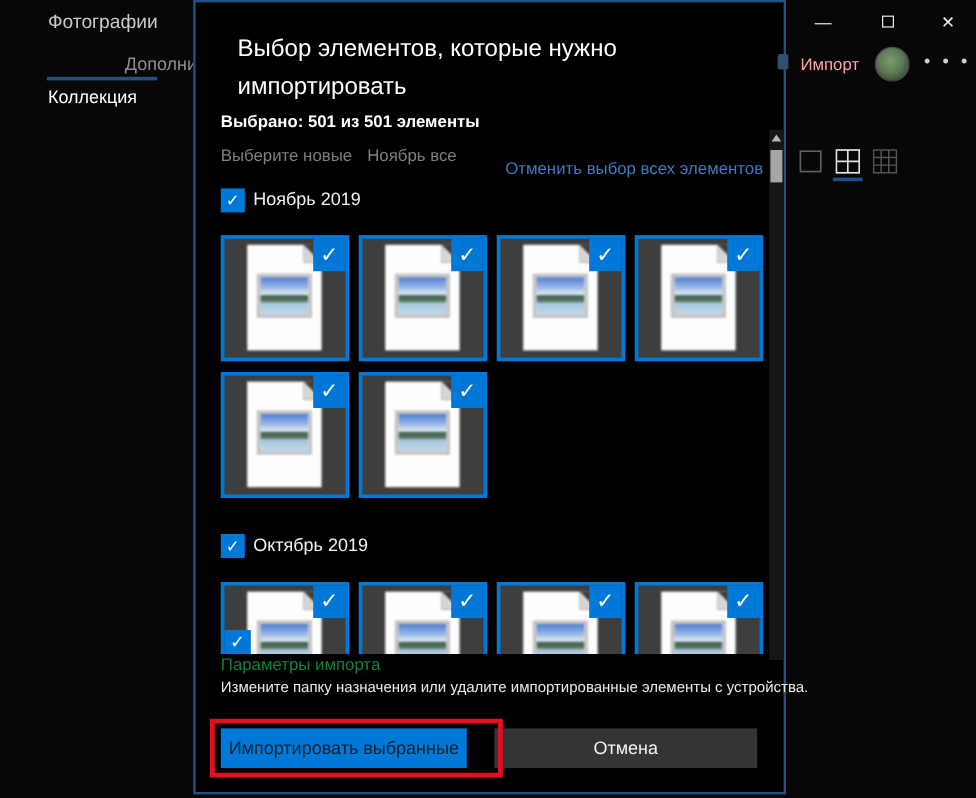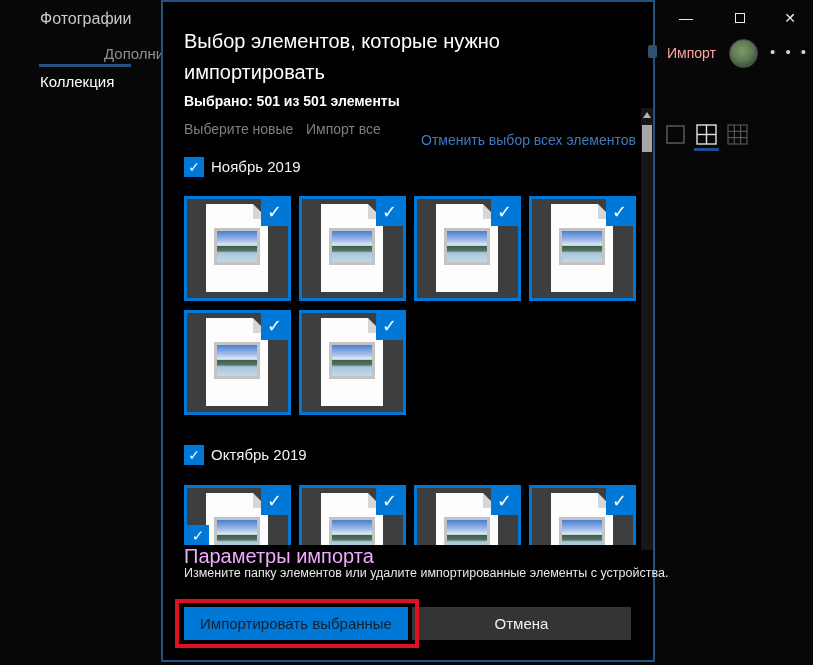--- a/index.html
+++ b/index.html
@@ -28,21 +28,21 @@
   .more-dots { position:absolute; left:770px; top:43px; font-size:15px; letter-spacing:3px; color:#cfcfcf; }
 
   .view-icon { position:absolute; top:124px; width:21px; height:21px; }
   .view-underline { position:absolute; left:694px; top:148px; width:25px; height:3px; background:#1f4e8c; }
 
   
   .dialog {
     position:absolute; left:161px; top:0; width:494px; height:662px;
     background:#000000; border:2px solid #24517f; z-index:50;
   }
-  .dlg-title { position:absolute; left:21px; top:24px; width:432px; font-size:20px; line-height:31px; color:#ffffff; font-weight:400; }
+  .dlg-title { position:absolute; left:35px; top:24px; width:432px; font-size:20px; line-height:31px; color:#ffffff; font-weight:400; }
   .dlg-summary { position:absolute; left:21px; top:91px; font-size:14px; font-weight:700; color:#ffffff; }
   .dlg-link { position:absolute; top:119px; font-size:14px; }
   .link-dim { color:#7f7f7f; }
   .link-blue { color:#3f7ac0;margin-top:11px; }
   .pos-a { left:21px;text-align:center; } .pos-b { left:143px; } .pos-c { left:258px; }
 
   
   .scrollbar { position:absolute; right:0; top:106px; width:12px; height:442px; background:#161616; }
   .scroll-arrow { position:absolute; left:2px; top:4px; width:0; height:0;
     border-left:4px solid transparent; border-right:4px solid transparent; border-bottom:6px solid #b5b5b5; }
@@ -66,24 +66,24 @@
   .page::before { content:""; position:absolute; right:0; top:0; width:0; height:0;
     border-left:15px solid #d6d6d6; border-top:15px solid #3e3e3e; }
   .photo { position:absolute; left:8px; top:24px; width:46px; height:37px; border:3px solid #c3c3c3;
     background:linear-gradient(180deg,#4b7ed2 0%,#9db9e8 28%,#e3ecf7 46%,#3f6150 50%,#57755f 64%,#a6c6dc 70%,#c2d8e8 100%); }
   .tile-check { position:absolute; top:0; right:0; width:27px; height:27px; background:#0078d7;
     color:#fff; font-size:18px; line-height:27px; text-align:center; }
   .tile-check-bl { position:absolute; left:0; top:37px; width:22px; height:22px; background:#0078d7;
     color:#fff; font-size:15px; line-height:22px; text-align:center; }
 
   
-  .footer-link { position:absolute; left:21px; top:543px; font-size:20px; color:#f0abfc; }
+  .footer-link { position:absolute; left:21px; top:543px; font-size:14px; color:#15803d; }
   .footer-desc { position:absolute; left:21px; top:564px; width:466px; font-size:12.5px; color:#eaeaea; white-space:nowrap; }
   .btn { position:absolute; top:605px; height:33px; font-size:15px; text-align:center; line-height:33px; }
-  .btn-import { left:21px; width:224px; background:#0078d7; color:#14202e; }
+  .btn-import { left:21px; width:205px; background:#0078d7; color:#14202e; }
   .btn-cancel { left:249px; width:219px; background:#343434; color:#f0f0f0; }
   .red-annotation { position:absolute; left:12px; top:597px; width:244px; height:49px;
     border:4px solid #e01022; background:transparent; z-index:70; pointer-events:none; }
 
   svg { display:block; }
 </style>
 </head>
 <body>
 
 <div class="app-title">Фотографии</div>
@@ -123,21 +123,21 @@
       <line x1="1" y1="13.6" x2="20" y2="13.6" stroke="#565656" stroke-width="1.2"></line>
     </svg>
 </div>
 
 <div class="dialog">
 
   <div class="dlg-title">Выбор элементов, которые нужно импортировать</div>
   <div class="dlg-summary">Выбрано: 501 из 501 элементы</div>
 
   <div class="dlg-link link-dim pos-a">Выберите новые</div>
-  <div class="dlg-link link-dim pos-b">Импорт все</div>
+  <div class="dlg-link link-dim pos-b">Ноябрь все</div>
   <div class="dlg-link link-blue pos-c">Отменить выбор всех элементов</div>
 
   <div class="scrollbar">
     <div class="scroll-arrow"></div>
     <div class="scroll-thumb"></div>
   </div>
 
   <div class="month-header mh1">
     <div class="month-check">✓</div>
     <div class="month-label">Ноябрь 2019</div>
@@ -212,19 +212,19 @@
       </div>
     <div class="tile t4">
         <div class="page">
           <div class="photo"></div>
         </div>
         <div class="tile-check">✓</div>
       </div>
   </div>
 
   <div class="footer-link">Параметры импорта</div>
-  <div class="footer-desc">Измените папку элементов или удалите импортированные элементы с устройства.</div>
+  <div class="footer-desc">Измените папку назначения или удалите импортированные элементы с устройства.</div>
 
   <div class="btn btn-import">Импортировать выбранные</div>
   <div class="btn btn-cancel">Отмена</div>
 
   <div class="red-annotation"></div>
 </div>
 
 </body></html>

